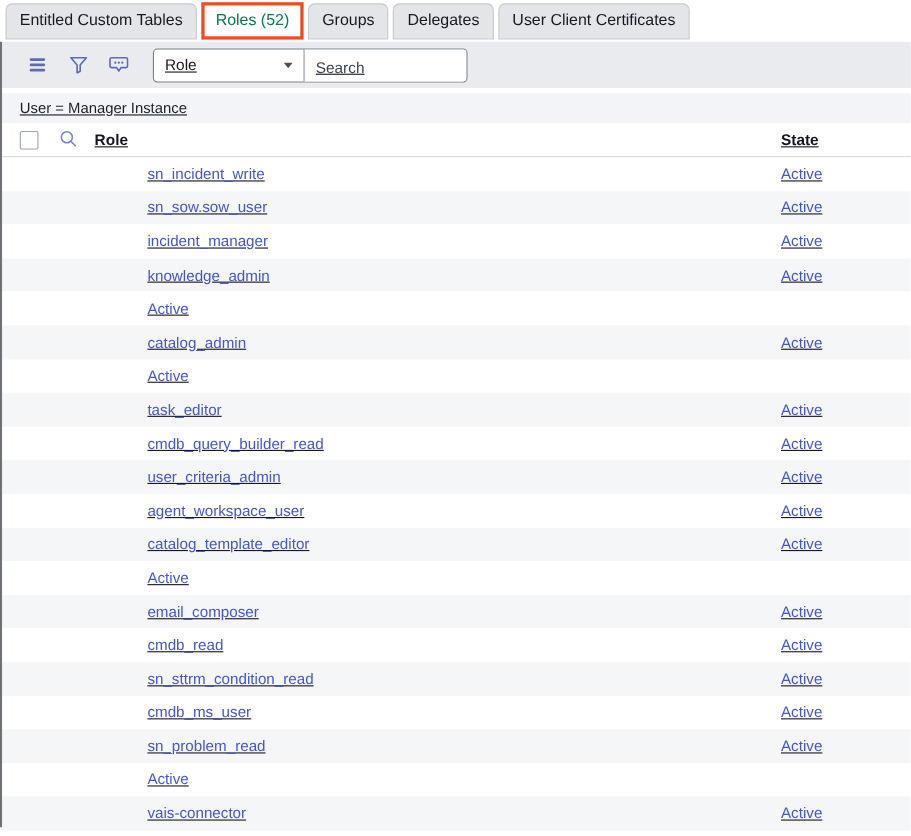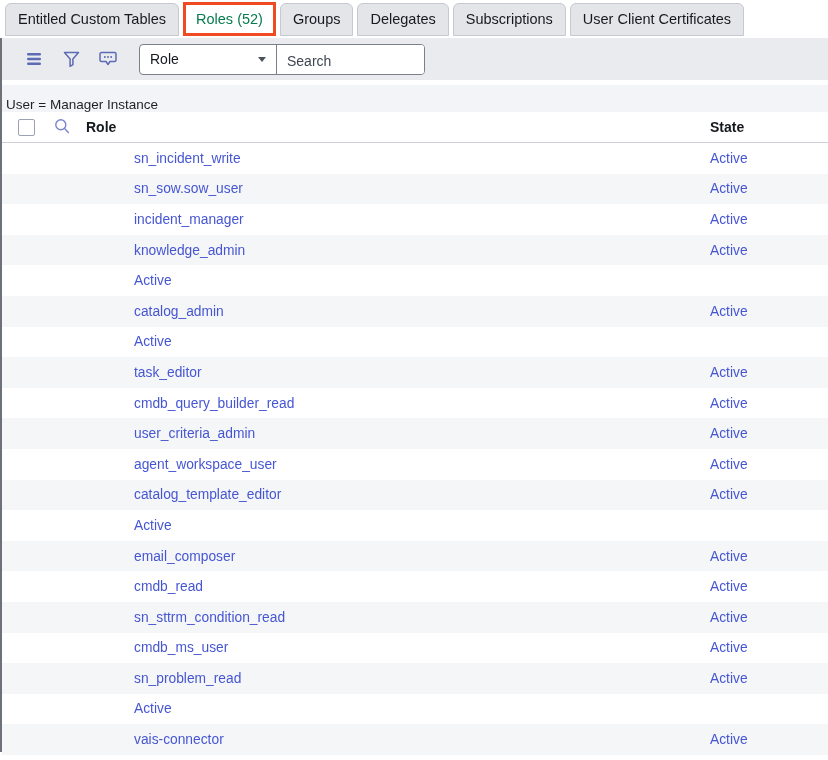--- a/index.html
+++ b/index.html
@@ -11,42 +11,42 @@
   .tab { background:#e3e5e9; border:1px solid #c6c9cf; border-radius:6px 6px 0 0;
          height:33px; display:flex; align-items:center; padding:0 12px;
          font-size:14.5px; color:#161a20; margin-right:4px; cursor:pointer; white-space:nowrap; }
   .tab-active-wrap { display:flex; margin-right:4px; }
   .green-bar { height:5px; background:var(--tab-bar-green,#055a4c); border-radius:2px 2px 0 0; }
   .tab.active { background:#fff; color:var(--tab-green,#087a4f);
                 border:3px solid var(--highlight-orange,#f04b20); border-radius:0;
                 height:34px; padding:0 10px; margin:0; }
 
   
-  .main { border-left:2px solid #6d7178; height:714px; }
+  .main { border-left:2px solid #6d7178; height:714px;text-decoration:underline; }
 
   
   .toolbar { height:42px; background:#e9ebef; display:flex; align-items:center; padding-left:20px; }
   .icon-btn { width:24px; height:24px; margin-right:13px; display:flex;
               align-items:center; justify-content:center; cursor:pointer; }
   .icon-btn svg { display:block; }
   .search-combo { display:flex; margin-left:6px; height:31px; border:1px solid #7a808a;
                   border-radius:4px; background:#fff; overflow:hidden; }
   .col-select { width:137px; display:flex; align-items:center; justify-content:space-between;
                 padding:0 10px; border-right:1px solid #7a808a; font-size:14px; color:#15181e; cursor:pointer; }
   .caret { width:0; height:0; border-left:4.5px solid transparent; border-right:4.5px solid transparent;
            border-top:5px solid #4c525c; }
   .search-input { width:147px; border:none; outline:none; padding:16px 10px; font-size:14px;
                   font-family:"Liberation Sans", sans-serif; color:#0f172a; }
   .search-input::placeholder { color:#3f4650; opacity:1; }
 
   .white-gap { height:5px; background:#fff; }
 
   
-  .breadcrumb { height:27px; background:#f3f4f7; display:flex; align-items:flex-end;
-                padding-left:4px; font-size:13.5px; color:#1d2127; }
+  .breadcrumb { height:27px; background:#f3f4f7; display:flex; align-items:center;
+                padding-left:16px; font-size:13.5px; color:#1d2127; }
 
   
   .header-row { height:31px; display:flex; align-items:center; background:#fff;
                 border-bottom:1px solid #ced1d7; font-weight:bold; font-size:14px; color:#14181d; }
   .sel-area { width:84px; flex:0 0 84px; display:flex; align-items:center; padding-left:16px; }
   .checkbox { width:17px; height:17px; border:1px solid #9aa2b4; border-radius:2px;
               background:#fff; cursor:pointer; }
   .hdr-search { margin-left:19px; cursor:pointer; display:flex; align-items:center; }
   .col-role { flex:1 1 auto; }
   .col-state { flex:0 0 118px; }
@@ -59,21 +59,20 @@
 <body>
 
 <div class="tabbar">
     <div class="tab">Entitled Custom Tables</div>
     <div class="tab-active-wrap">
       <div class="green-bar"></div>
       <div class="tab active">Roles (52)</div>
     </div>
     <div class="tab">Groups</div>
     <div class="tab">Delegates</div>
-    <div class="tab">Subscriptions</div>
     <div class="tab">User Client Certificates</div>
   </div>
 
 <div class="main">
 
   <div class="toolbar">
     <div class="icon-btn">
       <span>
         <svg width="16" height="14" viewBox="0 0 16 14">
           <g fill="#5e6bb4">

